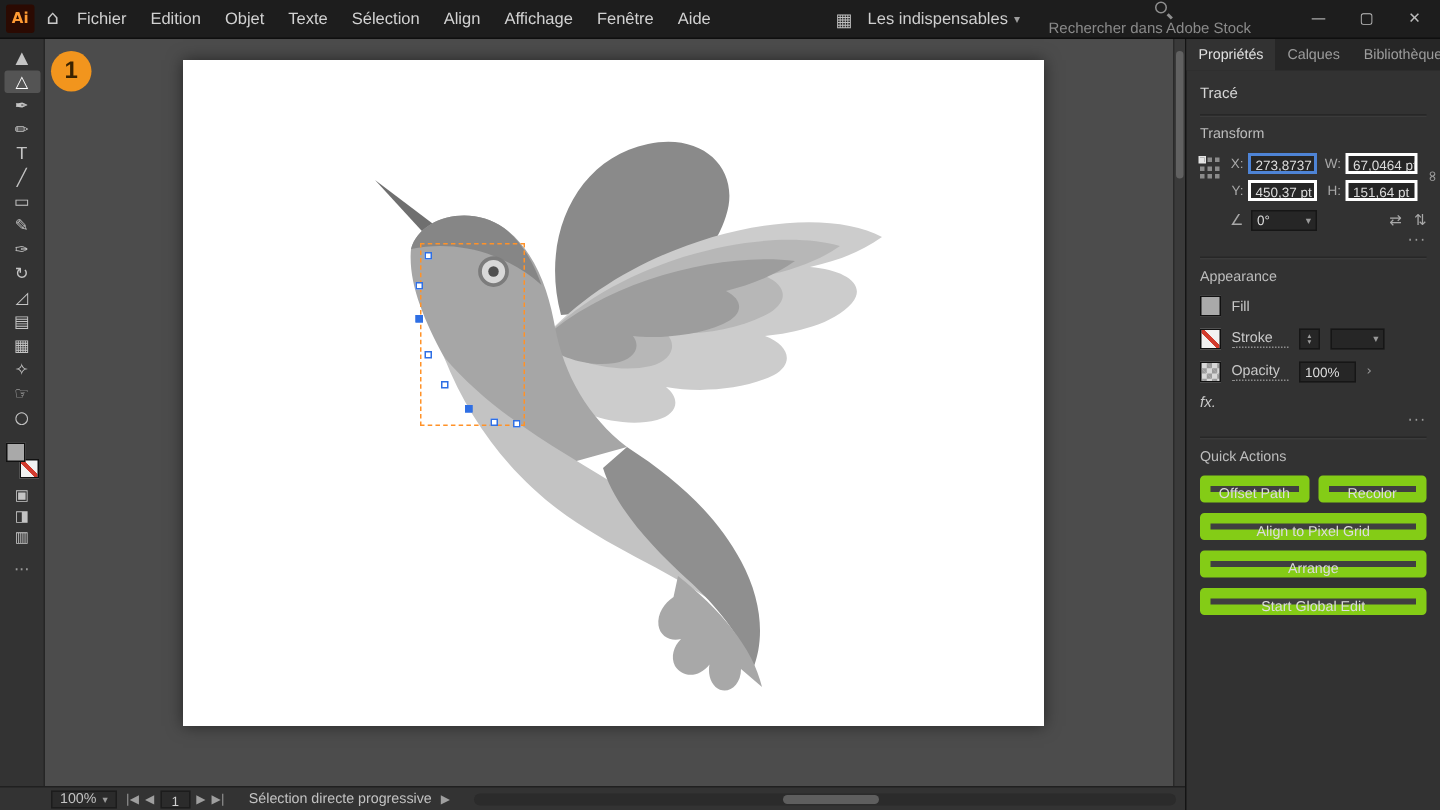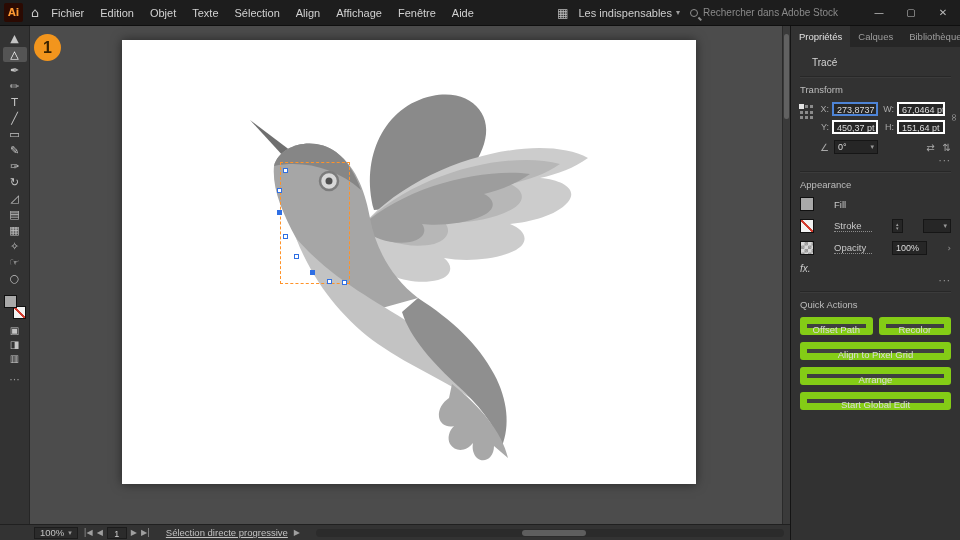--- a/index.html
+++ b/index.html
@@ -10,21 +10,21 @@
   
   .menubar { height:26px; background:#1d1d1d; display:flex; align-items:center; padding:0 6px 0 4px; border-bottom:1px solid #0f0f0f; }
   .logo { width:19px; height:19px; background:#2b0a02; color:#ff9a33; font-weight:bold; font-size:10px; display:flex; align-items:center; justify-content:center; border-radius:2px; margin-right:8px; }
   .home { font-size:13px; color:#c9c9c9; margin-right:12px; cursor:default; }
   .menus { display:flex; gap:16px; }
   .menu { font-size:11px; color:#d2d2d2; cursor:default; }
   .menubar-right { margin-left:auto; display:flex; align-items:center; gap:10px; }
   .ws-icon { color:#bdbdbd; font-size:12px; }
   .workspace { color:#cfcfcf; font-size:11px; display:flex; align-items:center; gap:4px; }
   .workspace .chev { font-size:8px; color:#9d9d9d; }
-  .search { display:flex; align-items:center; gap:5px; width:168px; }
+  .search { display:flex; align-items:center; gap:5px; width:168px;flex-direction:column; }
   .mag { width:8px; height:8px; border:1.5px solid #8f8f8f; border-radius:50%; position:relative; flex:0 0 auto; }
   .mag::after { content:""; position:absolute; width:4px; height:1.5px; background:#8f8f8f; transform:rotate(45deg); left:7px; top:8px; }
   .search input { background:transparent; border:none; outline:none; color:#9a9a9a; font-size:10px; width:150px; font-family:"Liberation Sans",sans-serif; }
   .search input::placeholder { color:#8a8a8a; }
   .win { width:22px; text-align:center; color:#bdbdbd; font-size:10px; cursor:default; }
 
   
   .body-row { display:flex; height:514px; }
   .left-main { width:790px; display:flex; flex-direction:column; }
 
@@ -55,53 +55,53 @@
 
   .vscroll { width:8px; background:#3a3a3a; border-left:1px solid #2a2a2a; position:relative; }
   .vthumb { position:absolute; left:1px; top:8px; width:5px; height:85px; background:#616161; border-radius:3px; }
 
   
   .statusbar { height:16px; background:#333333; border-top:1px solid #202020; display:flex; align-items:center; gap:6px; padding:0 6px 0 34px; font-size:9.5px; color:#c2c2c2; }
   .zoombox { display:flex; align-items:center; gap:4px; background:#2b2b2b; border:1px solid #1c1c1c; padding:0 5px; height:12px; }
   .zoombox .chev { font-size:7px; color:#9a9a9a; }
   .navgrp { display:flex; align-items:center; gap:4px; color:#9f9f9f; font-size:8px; }
   .abfield { background:#2b2b2b; border:1px solid #1c1c1c; color:#d0d0d0; min-width:20px; height:12px; text-align:center; font-size:9px; line-height:12px; padding:0 3px; }
-  .hint { color:#c2c2c2; margin-left:10px;text-decoration:underline; }
+  .hint { color:#c2c2c2; margin-left:10px; }
   .hint-arrow { color:#9f9f9f; font-size:8px; }
   .hscroll { flex:1; height:8px; background:#2b2b2b; border-radius:4px; margin-left:10px; position:relative; }
   .hthumb { position:absolute; top:1px; left:44%; width:64px; height:6px; background:#5e5e5e; border-radius:3px; }
 
   
   .panel { width:170px; background:#323232; border-left:1px solid #141414; display:flex; flex-direction:column; }
   .panel-tabs { height:21px; background:#262626; display:flex; align-items:stretch; }
   .ptab { padding:0 8px; display:flex; align-items:center; font-size:9.5px; color:#9d9d9d; cursor:default; }
   .ptab.active { background:#323232; color:#e0e0e0; }
   .panel-body { flex:1; padding:8px 9px; overflow:hidden; }
-  .sec-title { font-size:10px; color:#d6d6d6; margin:2px 12px 8px; }
+  .sec-title { font-size:10px; color:#d6d6d6; margin:2px 0 8px; }
   .panel hr { border:0; border-top:1px solid #272727; box-shadow:0 1px 0 #3b3b3b; margin:7px 0; }
   .sec-head { font-size:9.5px; color:#bdbdbd; margin:4px 0 7px; }
 
   .tf-wrap { display:flex; gap:5px; align-items:flex-start; }
   .refpoint { width:15px; height:15px; display:grid; grid-template-columns:repeat(3,1fr); gap:2px; margin-top:3px; }
   .refpoint i { width:3px; height:3px; background:#8b8b8b; }
   .refpoint i.on { background:#e4e4e4; outline:1px solid #e4e4e4; }
   .tf-grid { flex:1; display:grid; grid-template-columns:11px 46px 13px 48px; gap:4px 3px; align-items:center; }
   .tf-label { font-size:9px; color:#a8a8a8; text-align:right; }
   .tf-field { background:#262626; border:2px solid #ffffff; color:#dcdcdc; font-size:9px; height:14px; line-height:12px; padding:0 3px; white-space:nowrap; overflow:hidden; }
   .tf-field.focus { border-color:#4e84d6; }
   .tf-field.focus::after { content:""; display:inline-block; width:1px; height:9px; background:#e8e8e8; margin-left:2px; vertical-align:-1px; }
   .linkcol { width:12px; color:#9d9d9d; font-size:10px; display:flex; align-items:center; justify-content:center; transform:rotate(90deg); margin-top:10px; }
   .angle-row { display:flex; align-items:center; gap:5px; margin:6px 0 0 20px; }
   .angle-icon { color:#a8a8a8; font-size:10px; }
   .angle-field { display:flex; align-items:center; justify-content:space-between; width:44px; background:#262626; border:1px solid #161616; height:14px; padding:0 3px; font-size:9px; color:#dcdcdc; }
   .angle-field .chev { font-size:7px; color:#9a9a9a; }
   .flips { margin-left:auto; display:flex; gap:8px; color:#a8a8a8; font-size:10px; }
   .more-row { text-align:right; color:#9a9a9a; font-size:10px; letter-spacing:1px; margin-top:4px; line-height:6px; }
 
-  .ap-row { display:flex; align-items:center; gap:20px; margin-bottom:8px; }
+  .ap-row { display:flex; align-items:center; gap:7px; margin-bottom:8px; }
   .swatch { width:14px; height:14px; border:1px solid #111; flex:0 0 auto; }
   .swatch.fill { background:#a9a9a9; }
   .swatch.none { background:linear-gradient(45deg, transparent 42%, #d23b2e 42%, #d23b2e 58%, transparent 58%), #f2f2f2; }
   .swatch.checker { background-image:linear-gradient(45deg,#9a9a9a 25%,transparent 25%,transparent 75%,#9a9a9a 75%),linear-gradient(45deg,#9a9a9a 25%,transparent 25%,transparent 75%,#9a9a9a 75%); background-size:7px 7px; background-position:0 0,3.5px 3.5px; background-color:#d8d8d8; }
   .ap-label { font-size:9.5px; color:#c9c9c9; width:44px; }
   .ap-label.link { border-bottom:1px dotted #8d8d8d; width:auto; min-width:38px; }
   .stepper { width:14px; height:14px; background:#262626; border:1px solid #161616; display:flex; flex-direction:column; align-items:center; justify-content:center; color:#9d9d9d; font-size:5px; line-height:4px; }
   .dd { width:36px; height:14px; background:#262626; border:1px solid #161616; display:flex; align-items:center; justify-content:flex-end; padding:0 3px; color:#9a9a9a; font-size:7px; }
   .opfield { width:38px; height:14px; background:#262626; border:1px solid #161616; color:#dcdcdc; font-size:9px; line-height:12px; padding:0 3px; }
   .opchev { color:#9a9a9a; font-size:9px; }

